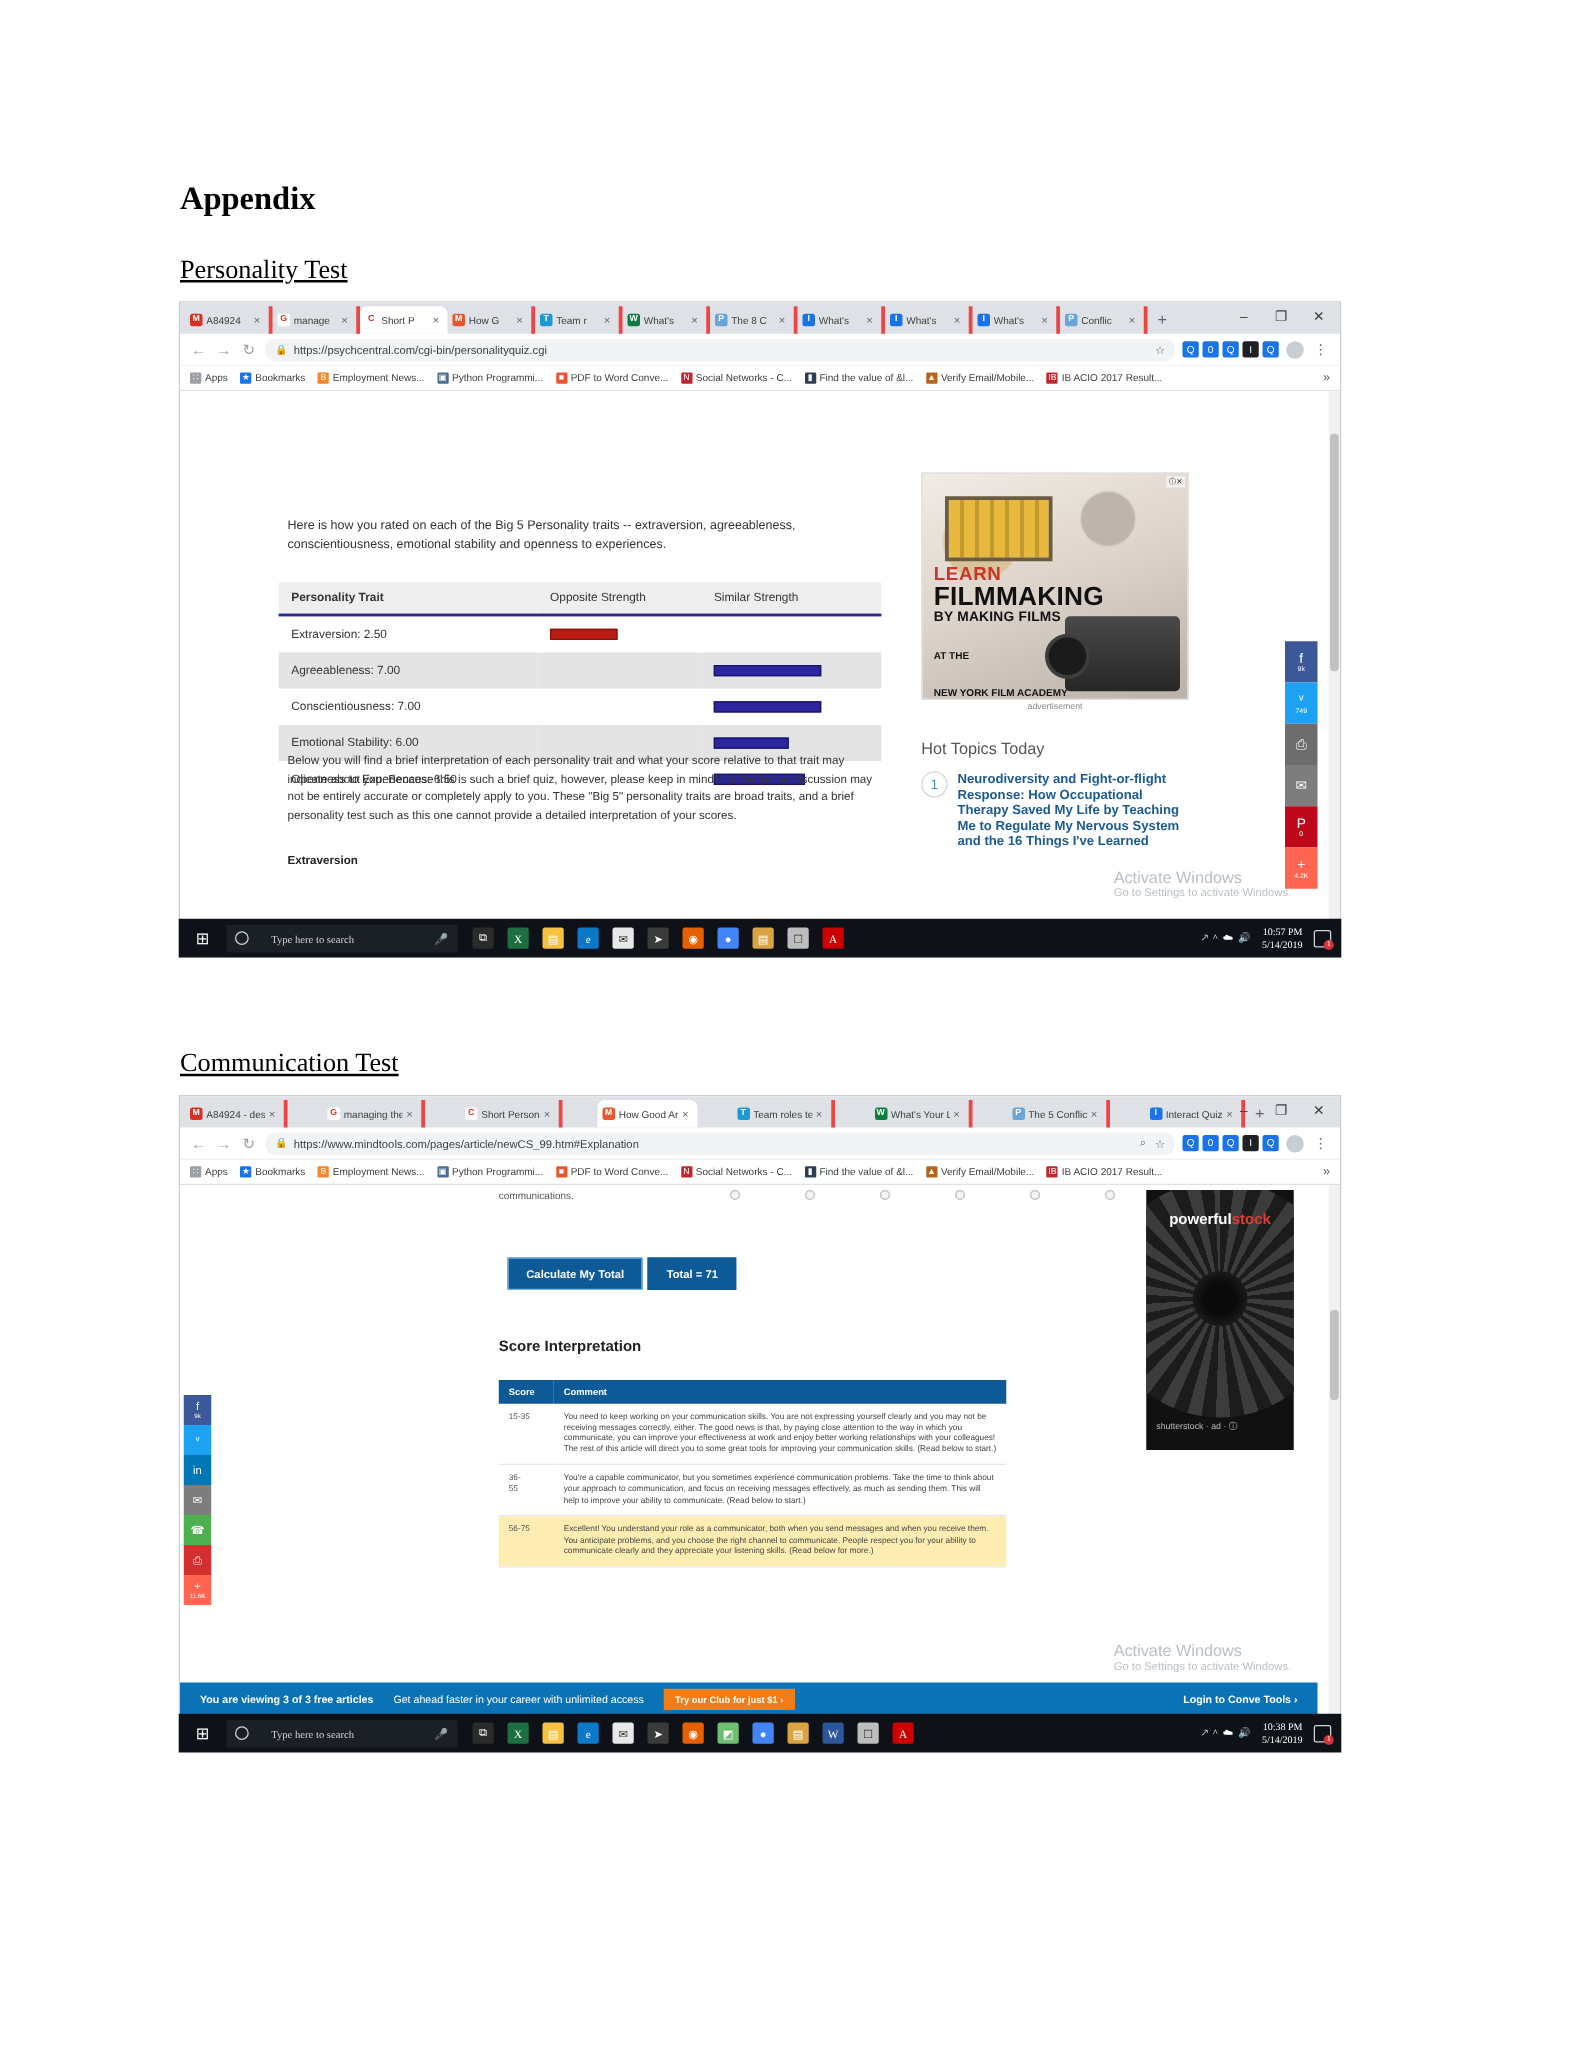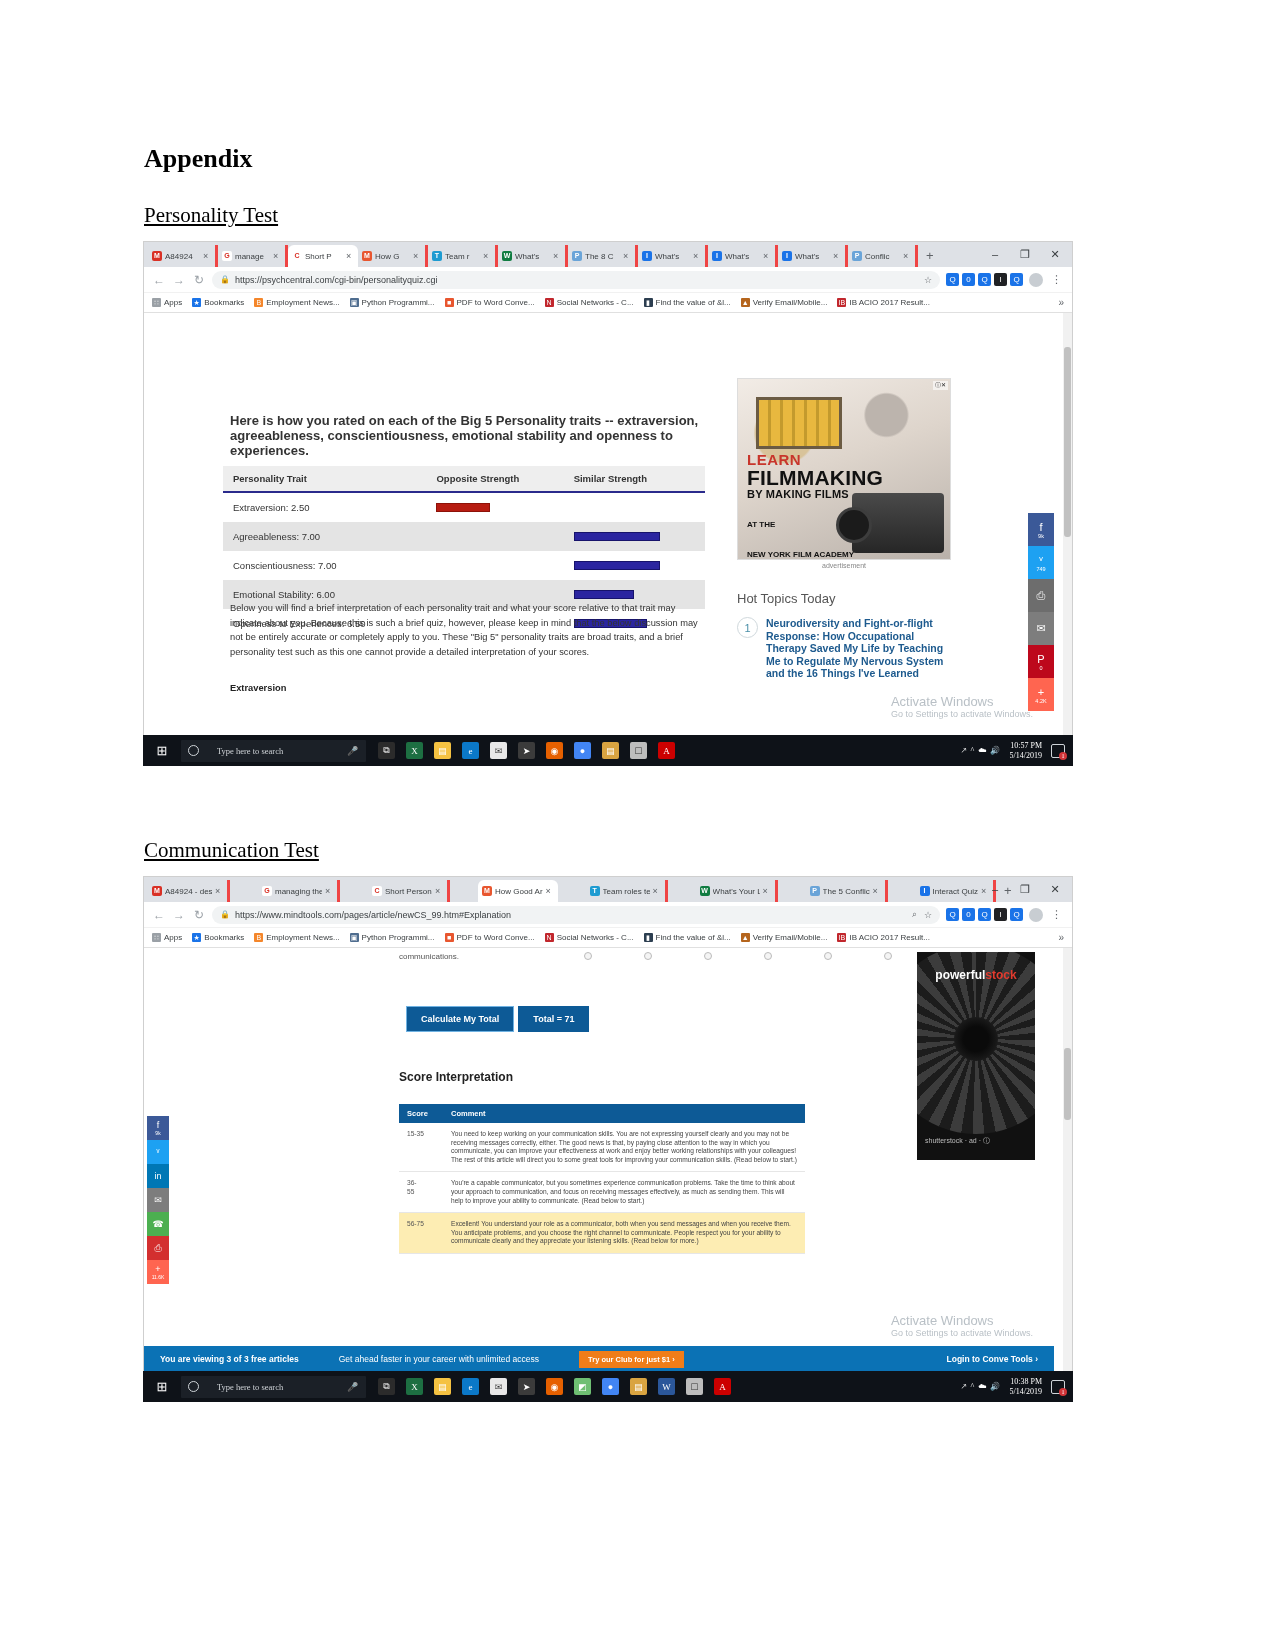--- a/index.html
+++ b/index.html
@@ -108,32 +108,32 @@
   .scrollthumb { position: absolute; right: 1px; width: 7px; background: #c1c1c1; border-radius: 3px; }
 
   
   .pc-wrap { position: absolute; left: 0; top: 0; right: 9px; bottom: 0; background: #fff; }
   .pc-title {
     text-align: center; color: #4b87bf; font-size: 15px;
     line-height: 21px; padding-top: 22px; font-weight: 400;
   }
   .pc-intro {
     position: absolute; left: 86px; top: 100px; width: 470px;
-    font-size: 13px; line-height: 15px; color: #333; font-weight: bold;
+    font-size: 10px; line-height: 15px; color: #333;
   }
   .pc-table {
     position: absolute; left: 79px; top: 153px; width: 482px;
     border-collapse: collapse; font-size: 9.5px; color: #333;
   }
   .pc-table th {
     text-align: left; font-size: 9.5px; padding: 7px 10px;
     background: #eeeeee; font-weight: bold; color: #333;
     border-bottom: 2px solid #2a2a8c;
   }
-  .pc-table th.mid, .pc-table th.rt { font-weight: bold; }
+  .pc-table th.mid, .pc-table th.rt { font-weight: normal; }
   .pc-table td { padding: 9px 10px; font-size: 9.5px; vertical-align: middle; }
   .pc-table tr.odd td { background: #ffffff; }
   .pc-table tr.even td { background: #e4e4e4; }
   .bar { height: 9px; display: block; }
   .bar.red { background: #b71c12; border: 1px solid #8d1209; }
   .bar.blue { background: #2b25a0; border: 1px solid #17136b; }
   .pc-body {
     position: absolute; left: 86px; top: 288px; width: 470px;
     font-size: 9.3px; line-height: 14.5px; color: #333;
   }
@@ -230,21 +230,21 @@
   .mt-ad-brand { position: absolute; left: 8px; bottom: 14px; color: #fff; font-size: 7px; font-weight: bold; }
   .mt-ad-brand span { color: #bdbdbd; font-weight: normal; }
 
   
   .rail-left { position: absolute; left: 3px; top: 168px; width: 22px; }
   .rl-btn { width: 22px; height: 24px; display: flex; flex-direction: column; align-items: center; justify-content: center; color: #fff; font-size: 9px; }
   .rl-count { font-size: 5px; }
 
   .mt-banner {
     position: absolute; left: 0; right: 9px; bottom: 0; height: 26px; background: #0b72b5;
-    display: flex; align-items: center; color: #fff; font-size: 8.5px; gap: 40px; padding: 0 16px;
+    display: flex; align-items: center; color: #fff; font-size: 8.5px; gap: 16px; padding: 0 16px;
   }
   .mt-banner .b1 { font-weight: bold; }
   .mt-banner .b3 { background: #f07d19; color: #fff; font-weight: bold; padding: 4px 9px; font-size: 7.5px; }
   .mt-banner .b4 { margin-left: auto; font-weight: bold; }
 
   
   .taskbar {
     position: absolute; left: 143px; width: 930px; height: 31px;
     background: #0e1218; display: flex; align-items: center; color: #fff;
   }

